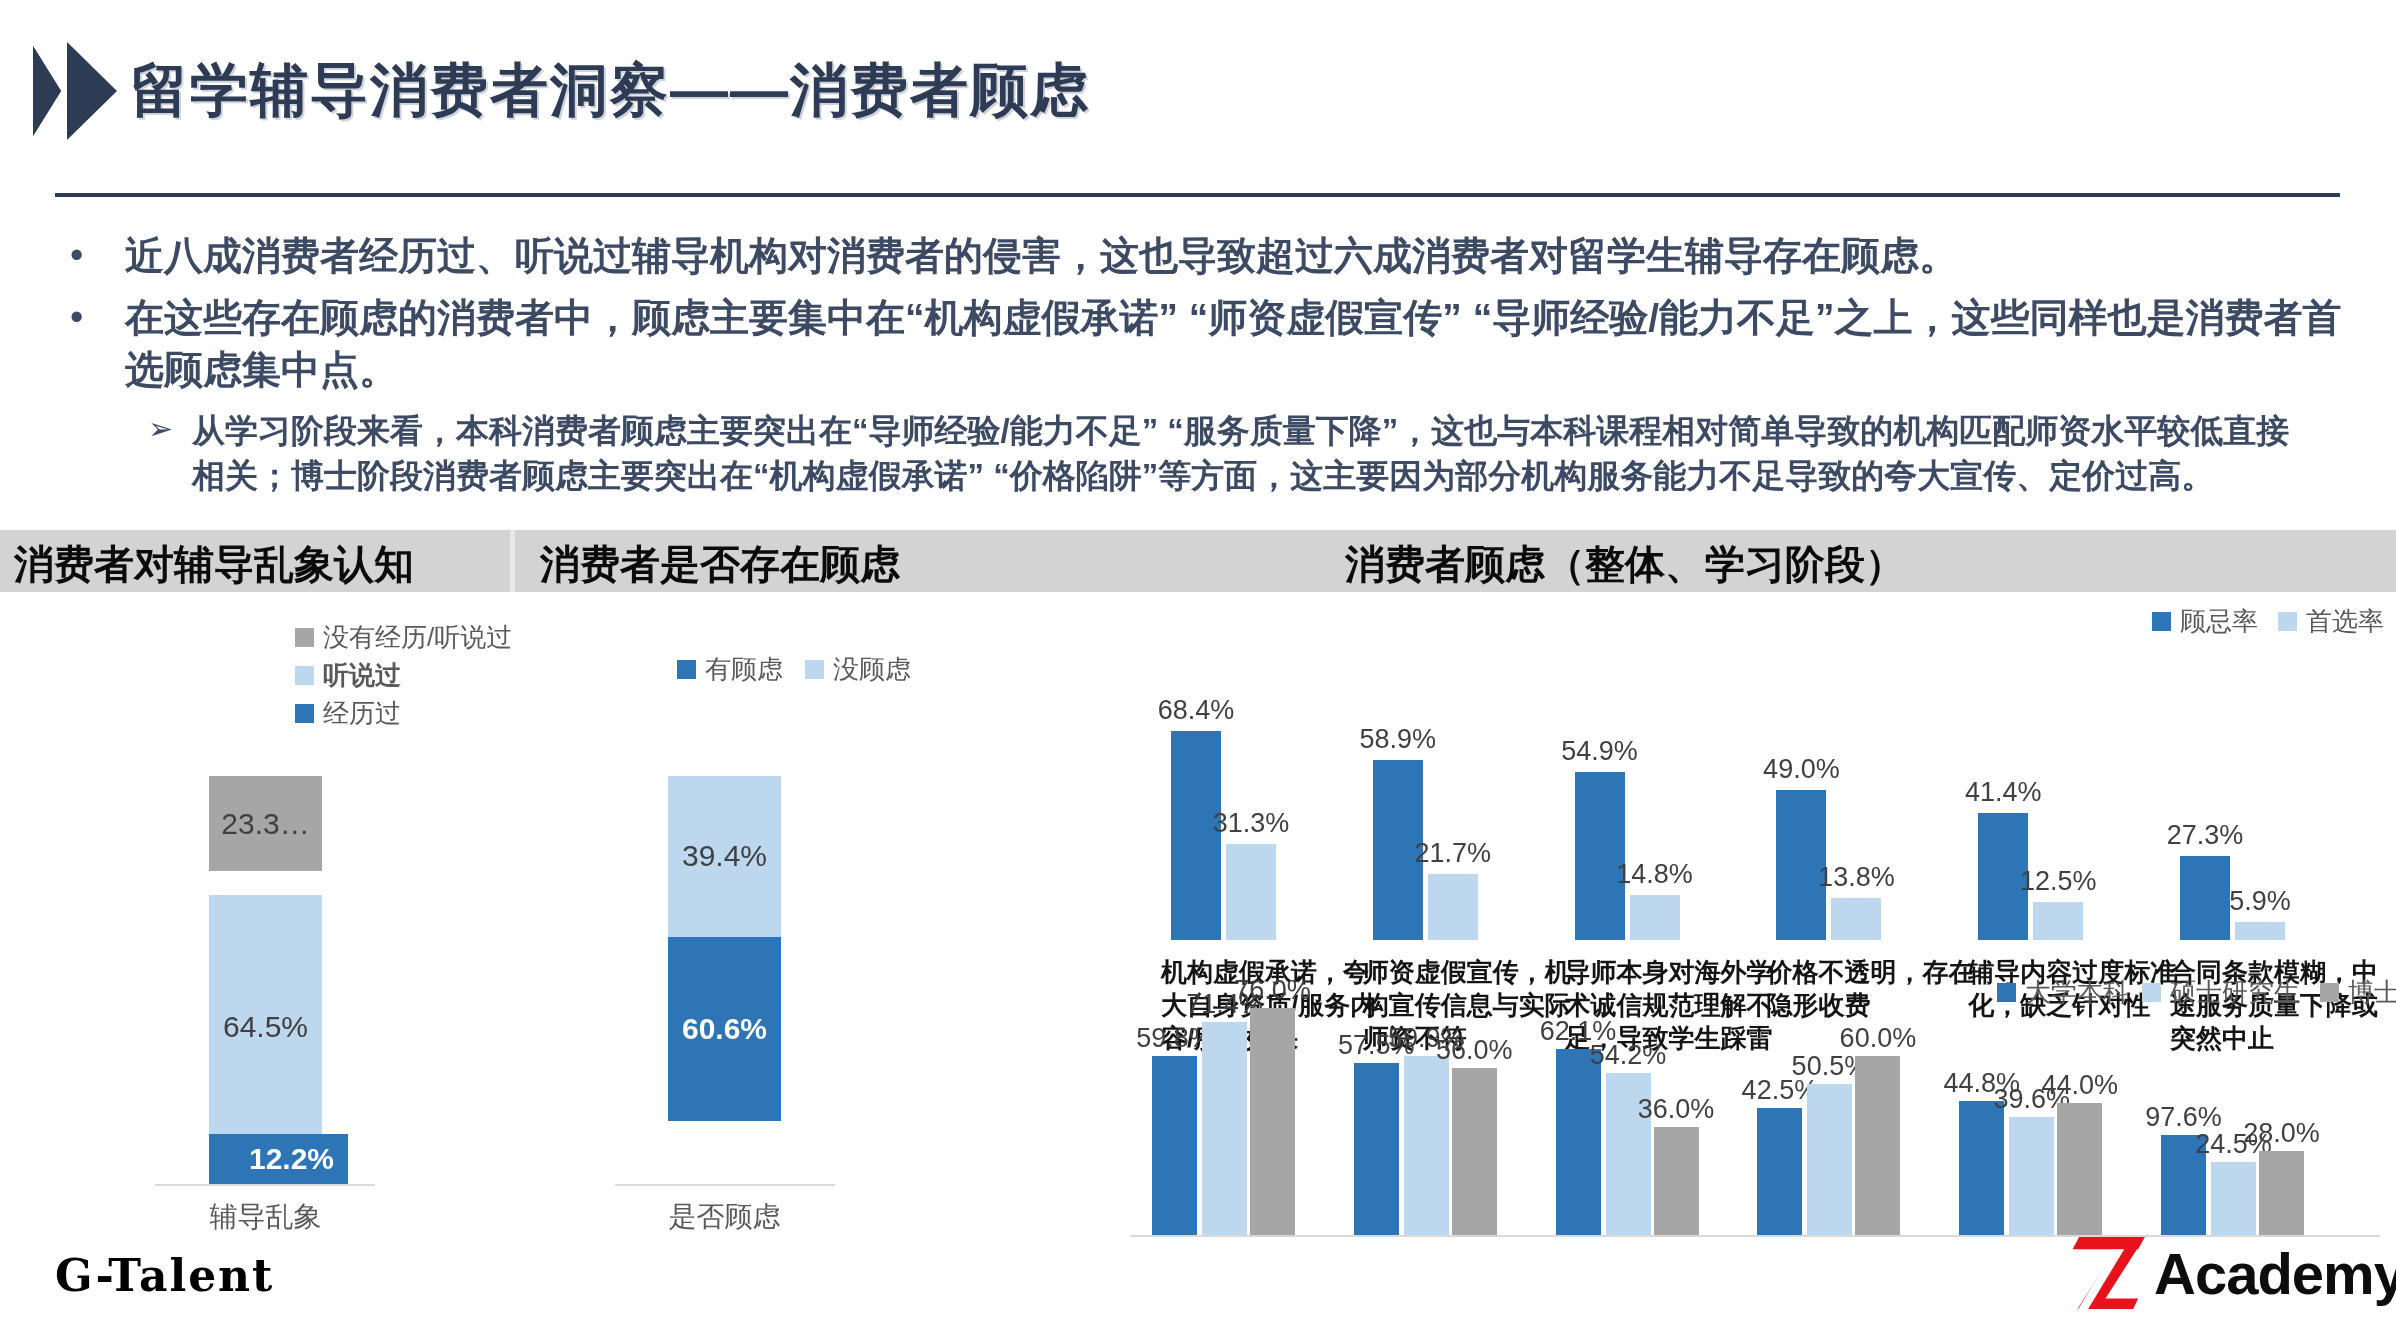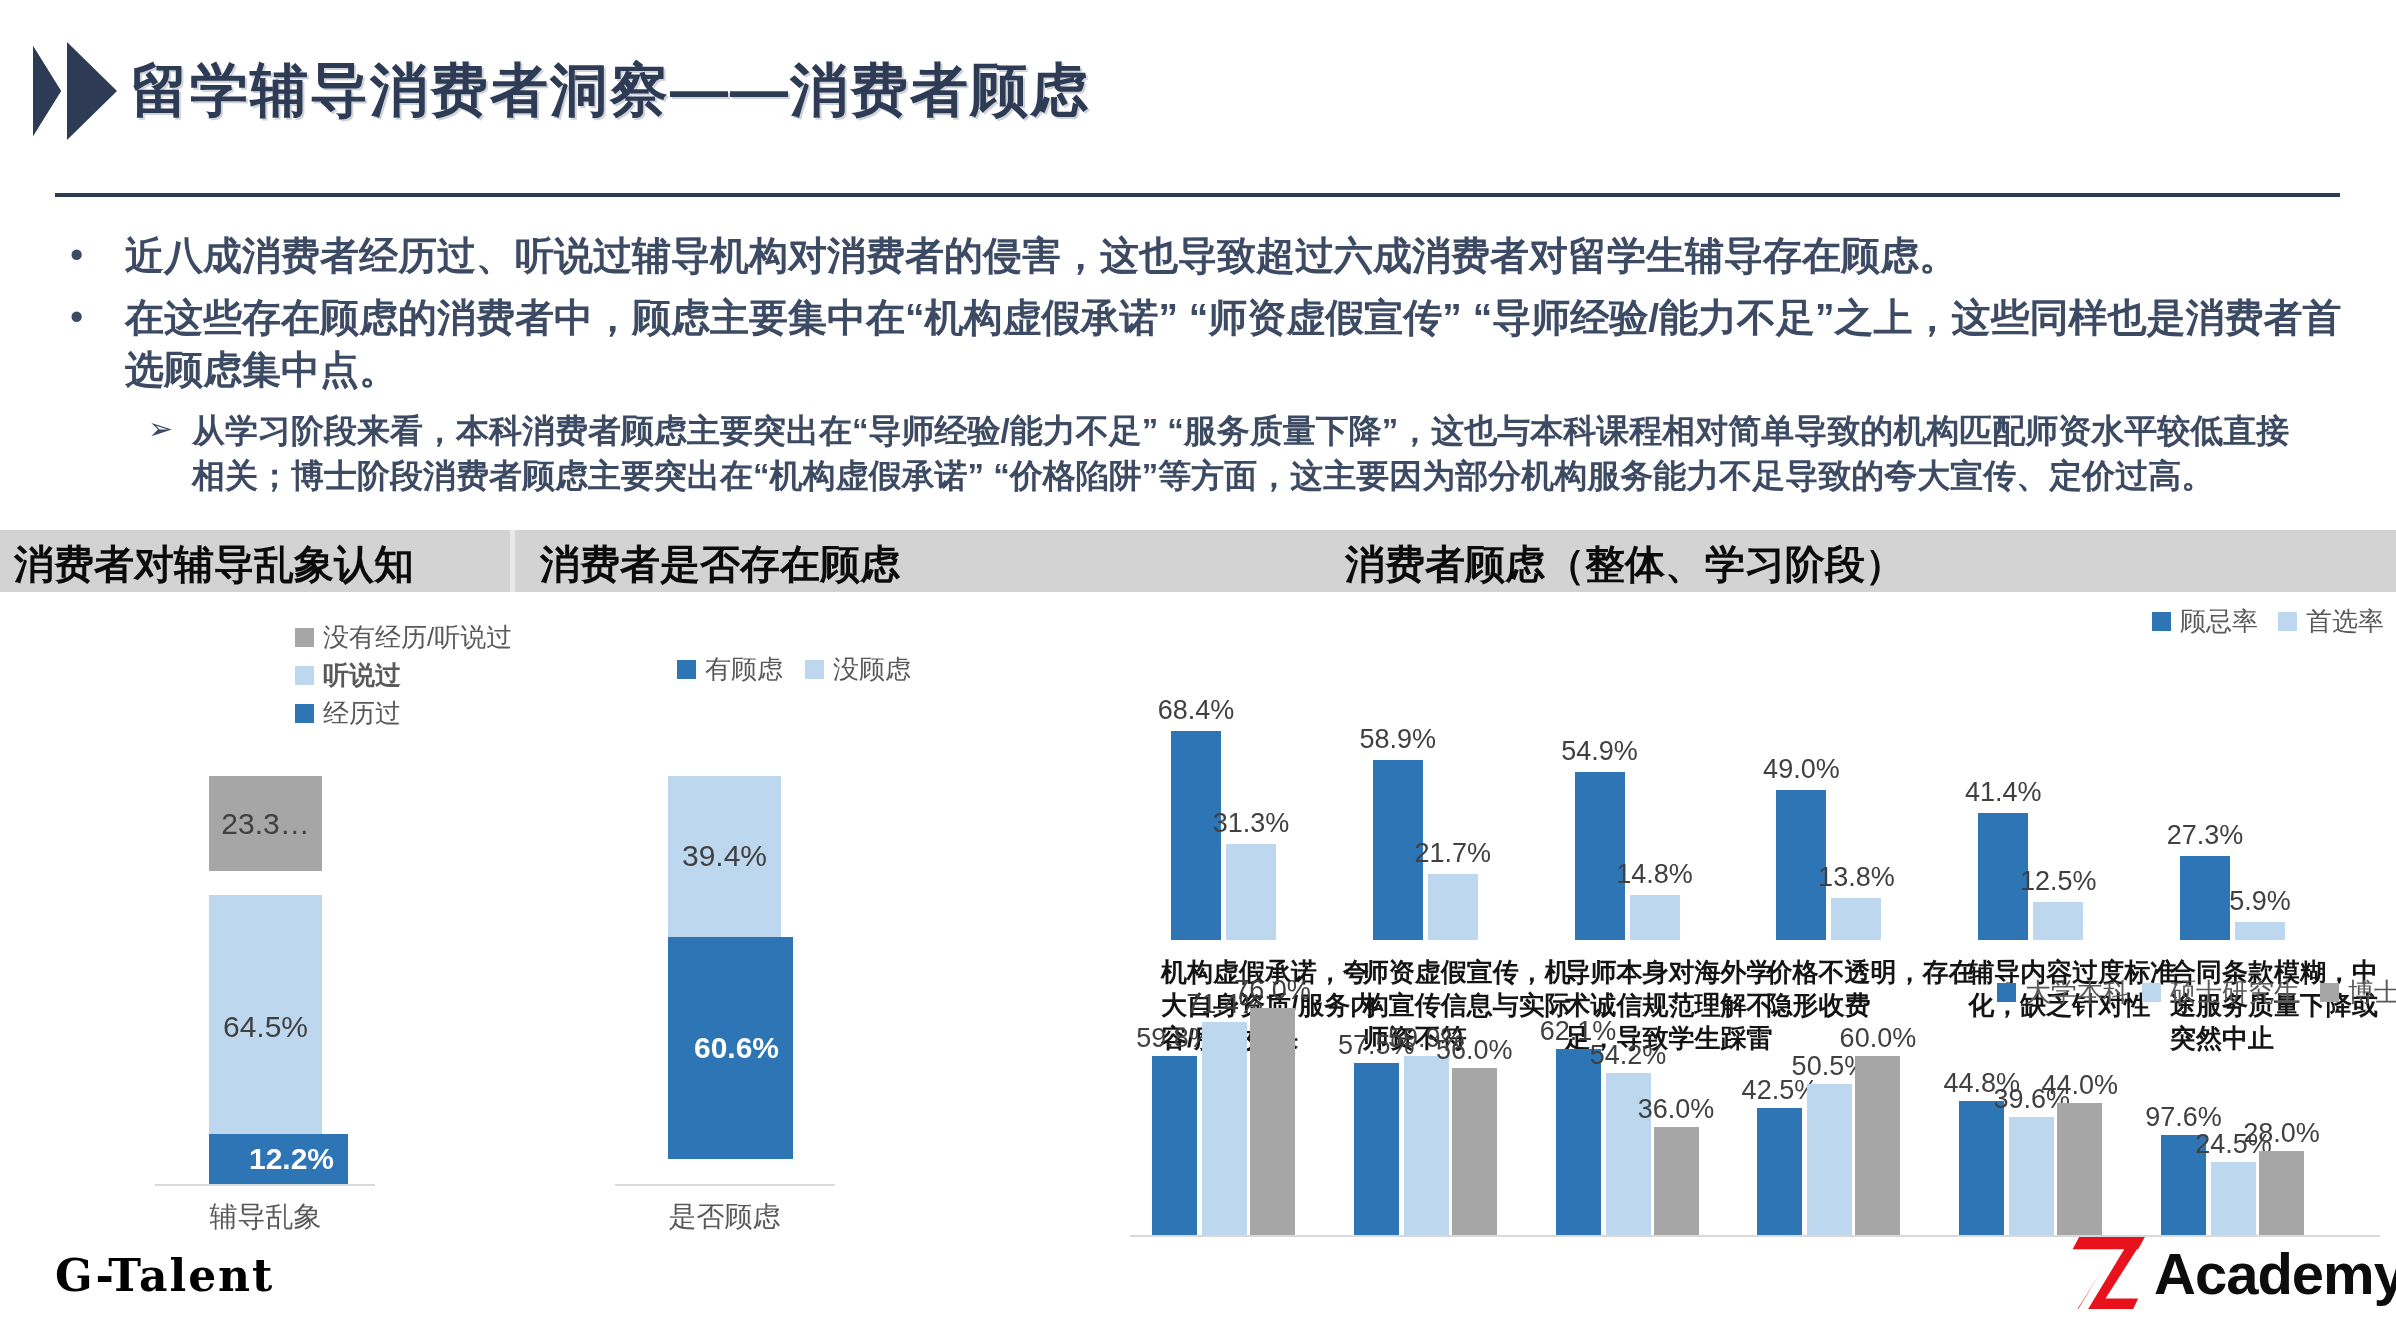--- a/index.html
+++ b/index.html
@@ -108,21 +108,21 @@
         <div class="legend-swatch" style="background: rgb(46, 117, 182);"></div>
         <div class="legend-label">有顾虑</div>
       </div>
       <div class="legend-item" style="left: 205px; top: 52px;">
         <div class="legend-swatch" style="background: rgb(189, 215, 238);"></div>
         <div class="legend-label">没顾虑</div>
       </div>
       <div class="seg" style="left: 68px; top: 176px; width: 113px; height: 160.752px; background: rgb(189, 215, 238);">
         <div class="seg-label">39.4%</div>
       </div>
-      <div class="seg" style="left: 68px; top: 336.752px; width: 113px; height: 222px; background: rgb(46, 117, 182); padding-left: 12px;">
+      <div class="seg" style="left: 68px; top: 336.752px; width: 113px; height: 184px; background: rgb(46, 117, 182);">
         <div class="seg-label inv">60.6%</div>
       </div>
       <div class="baseline" style="left: 15px; top: 584px; width: 220px;"></div>
       <div class="axis-label" style="left: 24.5px; top: 598px; width: 200px;">是否顾虑</div>
     </div>
   <div id="chart3" class="chart" style="left:1130px;top:600px;width:1266px;height:480px;">
       <div class="legend-item" style="left: 1022px; top: 4px;">
         <div class="legend-swatch" style="background: rgb(46, 117, 182);"></div>
         <div class="legend-label">顾忌率</div>
       </div>

